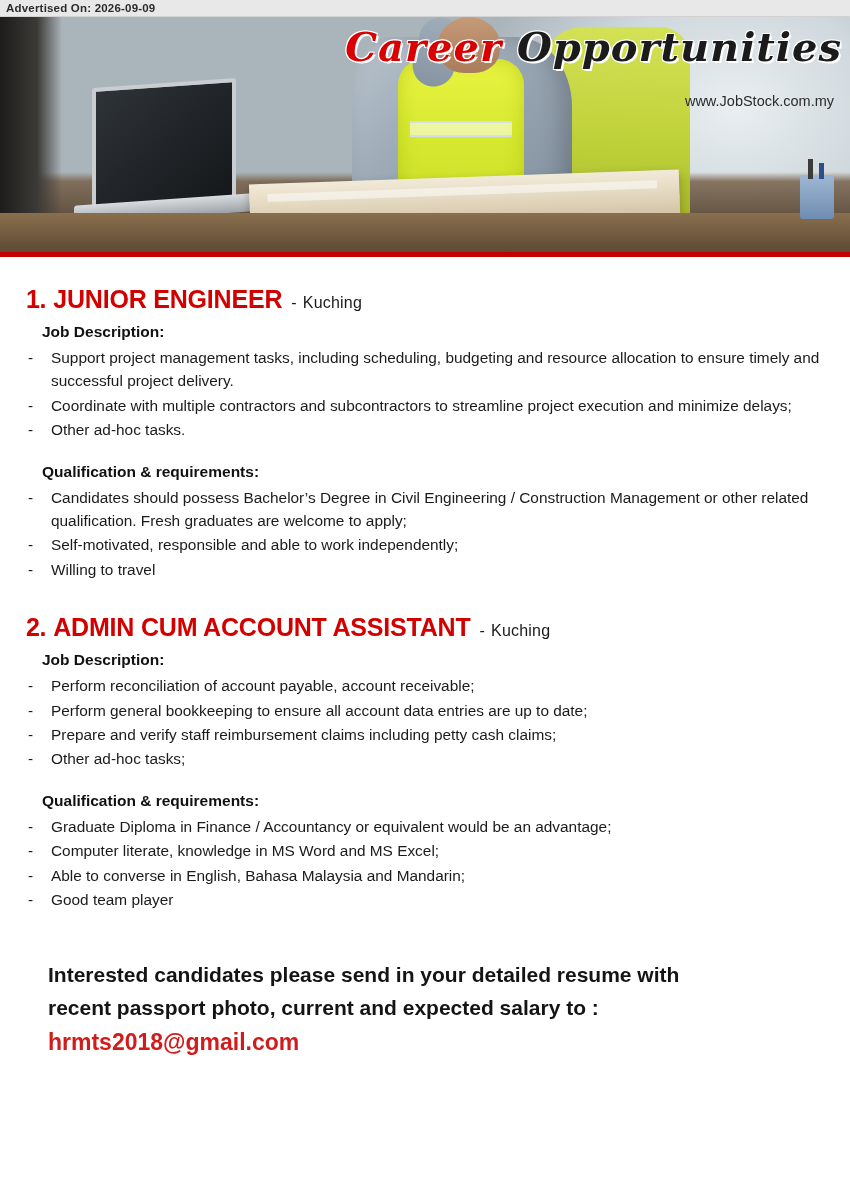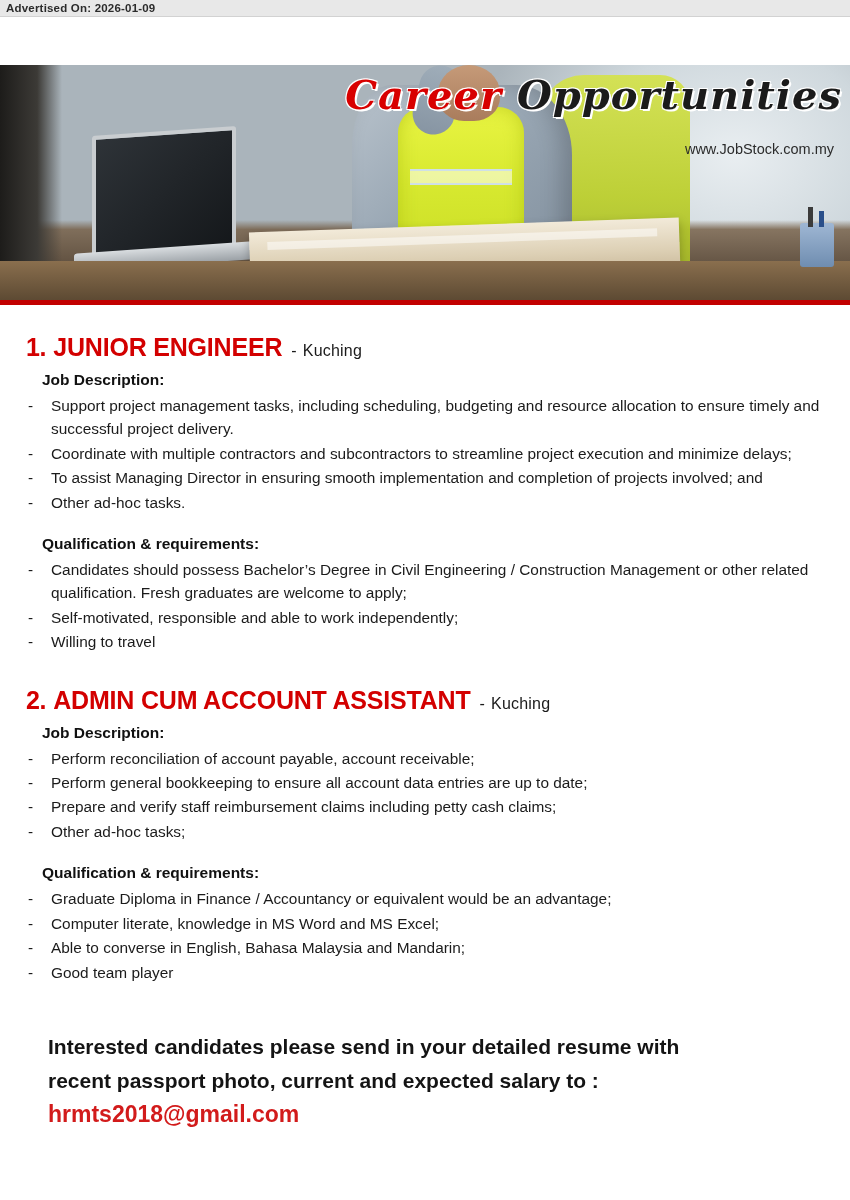--- a/index.html
+++ b/index.html
@@ -33,21 +33,20 @@
   }
 
   
   .banner {
     position: relative;
     width: 850px;
     height: 235px;
     overflow: hidden;
     border-bottom: 5px solid #c20000;
     background: #cfd3d0;
-    margin-top: 48px;
   }
   
   .photo {
     position: absolute;
     inset: 0;
     background:
       
       linear-gradient(to bottom, rgba(255,255,255,0) 66%, rgba(120,98,74,.85) 70%, rgba(88,70,52,.92) 86%, rgba(60,48,36,.95) 100%),
       
       radial-gradient(ellipse 260px 200px at 735px 90px, #e9eef1 0%, #cfd8dd 55%, #aab4bb 100%),
@@ -300,21 +299,21 @@
     font-size: 23px;
     color: #d21b1b;
     margin-top: 4px;
     display: inline-block;
   }
 </style>
 </head>
 <body>
 
 <div class="ad-bar">
-  <span class="ad-text">Advertised On: 2026-01-09</span>
+  <span class="ad-text">Advertised On: 2026-09-09</span>
 </div>
 
 <div class="banner">
   <div class="photo"></div>
   <div class="left-dark"></div>
   <div class="laptop-screen"></div>
   <div class="laptop-base"></div>
   <div class="worker2"></div>
   <div class="worker-shirt"></div>
   <div class="worker-vest"></div>
@@ -337,21 +336,20 @@
       <span class="job-num">1.</span>
       <span class="job-title">JUNIOR ENGINEER</span>
       <span class="job-loc">
         <span class="dash">-</span><span>Kuching</span>
       </span>
     </div>
     <div class="sect-head">Job Description:</div>
     <ul class="bullets">
       <li>Support project management tasks, including scheduling, budgeting and resource allocation to ensure timely and successful project delivery.</li>
       <li>Coordinate with multiple contractors and subcontractors to streamline project execution and minimize delays;</li>
-      <li>To assist Managing Director in ensuring smooth implementation and completion of projects involved; and</li>
       <li>Other ad-hoc tasks.</li>
     </ul>
     <div class="gap-sm"></div>
     <div class="sect-head">Qualification &amp; requirements:</div>
     <ul class="bullets">
       <li>Candidates should possess Bachelor’s Degree in Civil Engineering / Construction Management or other related qualification. Fresh graduates are welcome to apply;</li>
       <li>Self-motivated, responsible and able to work independently;</li>
       <li>Willing to travel</li>
     </ul>
   </div>

